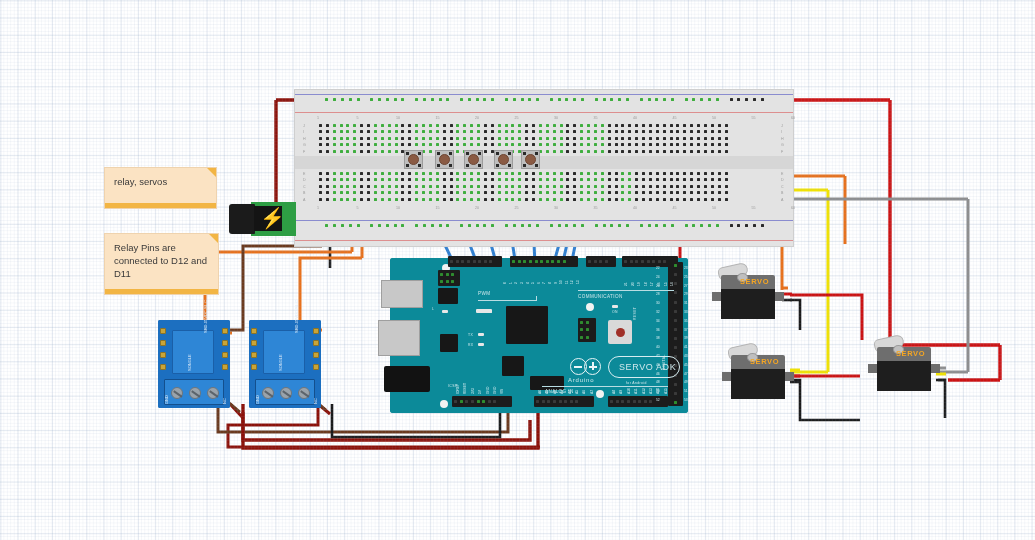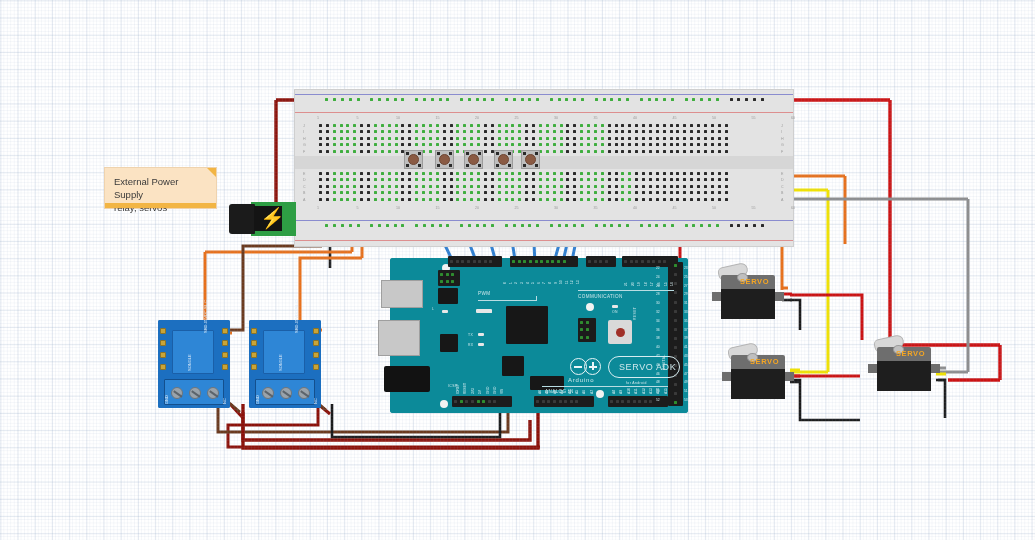--- a/index.html
+++ b/index.html
@@ -287,26 +287,32 @@
       <path d="M790,300 L800,300 L800,330" stroke="#1a1a1a" stroke-width="2.6"></path>
       <path d="M790,380 L800,380 L800,420 L860,420" stroke="#1a1a1a" stroke-width="2.6"></path>
       <path d="M938,380 L945,380 L945,418" stroke="#1a1a1a" stroke-width="2.6"></path>
 
       <path d="M790,295 L862,295 L862,340" stroke="#CC1111" stroke-width="3"></path>
       <path d="M790,376 L860,376" stroke="#CC1111" stroke-width="3"></path>
     </g>
   </svg>
 
   <div class="note" style="left:104px; top:167px; width:113px; height:42px;">
-    <div>External Power Supply</div>
     <div>relay, servos</div>
     <div class="bar"></div>
     <div class="fold"></div>
   </div>
 
+  <div class="note" style="left:104px; top:233px; width:115px; height:62px;">
+    <div>Relay Pins are</div>
+    <div>connected to D12 and</div>
+    <div>D11</div>
+    <div class="bar"></div>
+    <div class="fold"></div>
+  </div>
 
   <div id="breadboard">
 
     <div class="bb-line blue" style="top:4px;"></div>
     <div class="holes" id="bb-rail-top" style="left:28px; top:8px;">
         <span class="hgroup" style="margin-right: 6px;">
           <span class="hole grn"></span>
           <span class="hole grn"></span>
           <span class="hole grn"></span>
           <span class="hole grn"></span>

